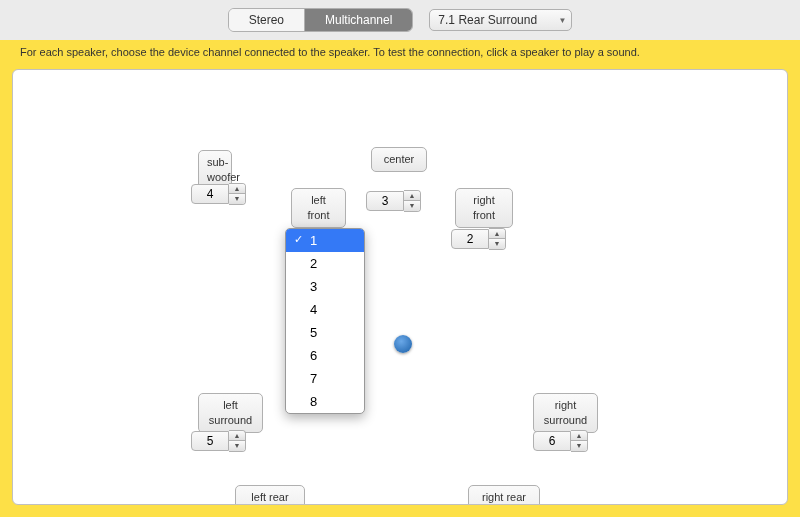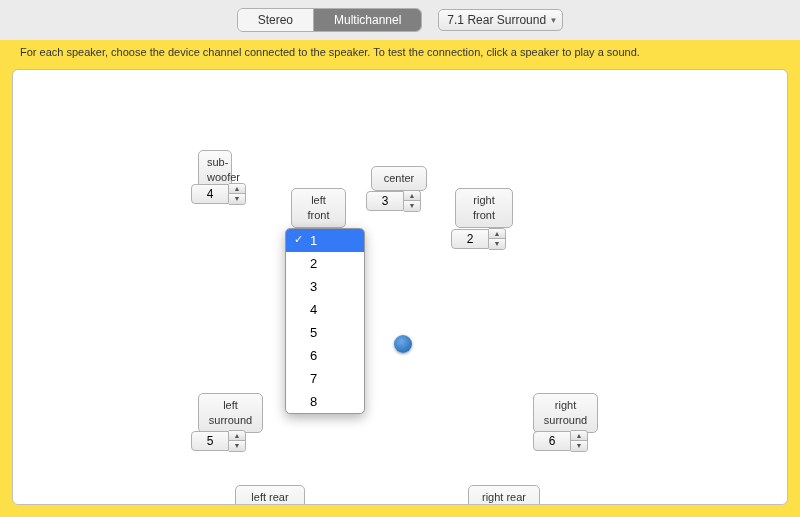--- a/index.html
+++ b/index.html
@@ -61,21 +61,21 @@
     .dropdown-container {
       margin-left: 16px;
     }
 
     .dropdown-select {
       appearance: none;
       -webkit-appearance: none;
       background: linear-gradient(to bottom, #fafafa, #e8e8e8);
       border: 1px solid #b0b0b0;
       border-radius: 5px;
-      padding: 3px 16px 3px 8px;
+      padding: 3px 34px 3px 8px;
       font-size: 12px;
       color: #333;
       cursor: pointer;
       position: relative;
     }
 
     .dropdown-wrapper {
       position: relative;
       display: inline-block;
     }
@@ -254,21 +254,21 @@
       <div class="stepper" style="top:113px;left:178px;">
         <select class="stepper-select">
           <option>4</option>
         </select>
         <div class="stepper-arrows">
           <button class="stepper-up">▲</button>
           <button class="stepper-down">▼</button>
         </div>
       </div>
 
-      <button class="speaker-btn" style="top:96px;left:358px;width:56px;">center</button>
+      <button class="speaker-btn" style="top:77px;left:358px;width:56px;">center</button>
 
       <div class="stepper" style="top:120px;left:353px;">
         <select class="stepper-select">
           <option>3</option>
         </select>
         <div class="stepper-arrows">
           <button class="stepper-up">▲</button>
           <button class="stepper-down">▼</button>
         </div>
       </div>

